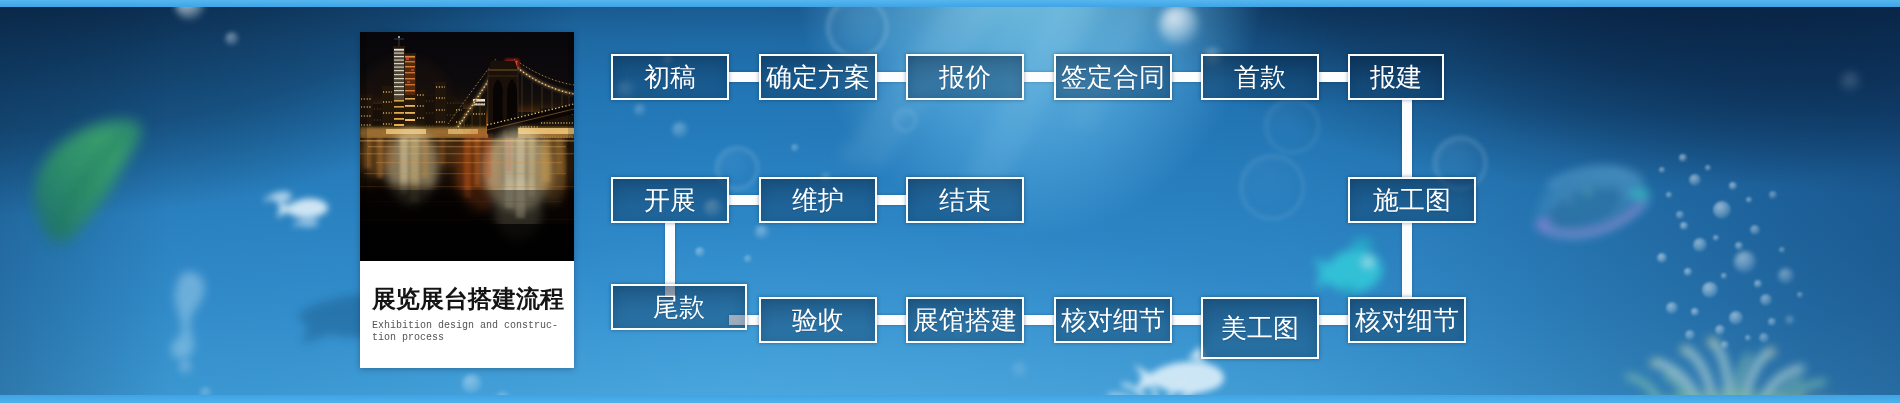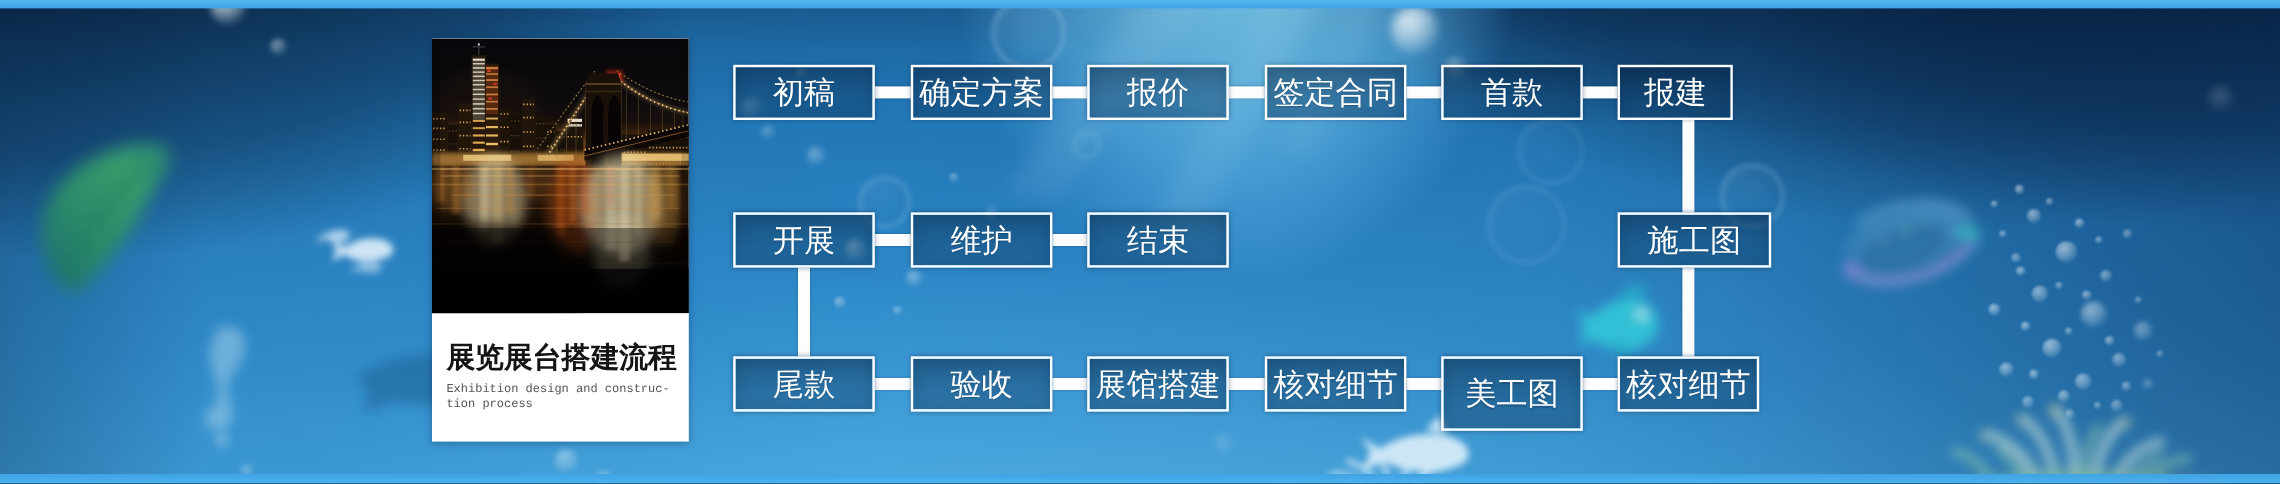--- a/index.html
+++ b/index.html
@@ -509,21 +509,21 @@
       <div class="flow-box" style="left: 611px; top: 54px; width: 118px; height: 46px;">初稿</div>
       <div class="flow-box" style="left: 759px; top: 54px; width: 118px; height: 46px;">确定方案</div>
       <div class="flow-box" style="left: 906px; top: 54px; width: 118px; height: 46px;">报价</div>
       <div class="flow-box" style="left: 1054px; top: 54px; width: 118px; height: 46px;">签定合同</div>
       <div class="flow-box" style="left: 1201px; top: 54px; width: 118px; height: 46px;">首款</div>
       <div class="flow-box" style="left: 1348px; top: 54px; width: 96px; height: 46px;">报建</div>
       <div class="flow-box" style="left: 611px; top: 177px; width: 118px; height: 46px;">开展</div>
       <div class="flow-box" style="left: 759px; top: 177px; width: 118px; height: 46px;">维护</div>
       <div class="flow-box" style="left: 906px; top: 177px; width: 118px; height: 46px;">结束</div>
       <div class="flow-box" style="left: 1348px; top: 177px; width: 128px; height: 46px;">施工图</div>
-      <div class="flow-box" style="left: 611px; top: 297px; width: 118px; height: 46px;">尾款</div>
+      <div class="flow-box" style="left: 611px; top: 284px; width: 136px; height: 46px;">尾款</div>
       <div class="flow-box" style="left: 759px; top: 297px; width: 118px; height: 46px;">验收</div>
       <div class="flow-box" style="left: 906px; top: 297px; width: 118px; height: 46px;">展馆搭建</div>
       <div class="flow-box" style="left: 1054px; top: 297px; width: 118px; height: 46px;">核对细节</div>
       <div class="flow-box" style="left: 1201px; top: 297px; width: 118px; height: 62px;">美工图</div>
       <div class="flow-box" style="left: 1348px; top: 297px; width: 118px; height: 46px;">核对细节</div>
     </div>
 
 </div>
 
 </body></html>

